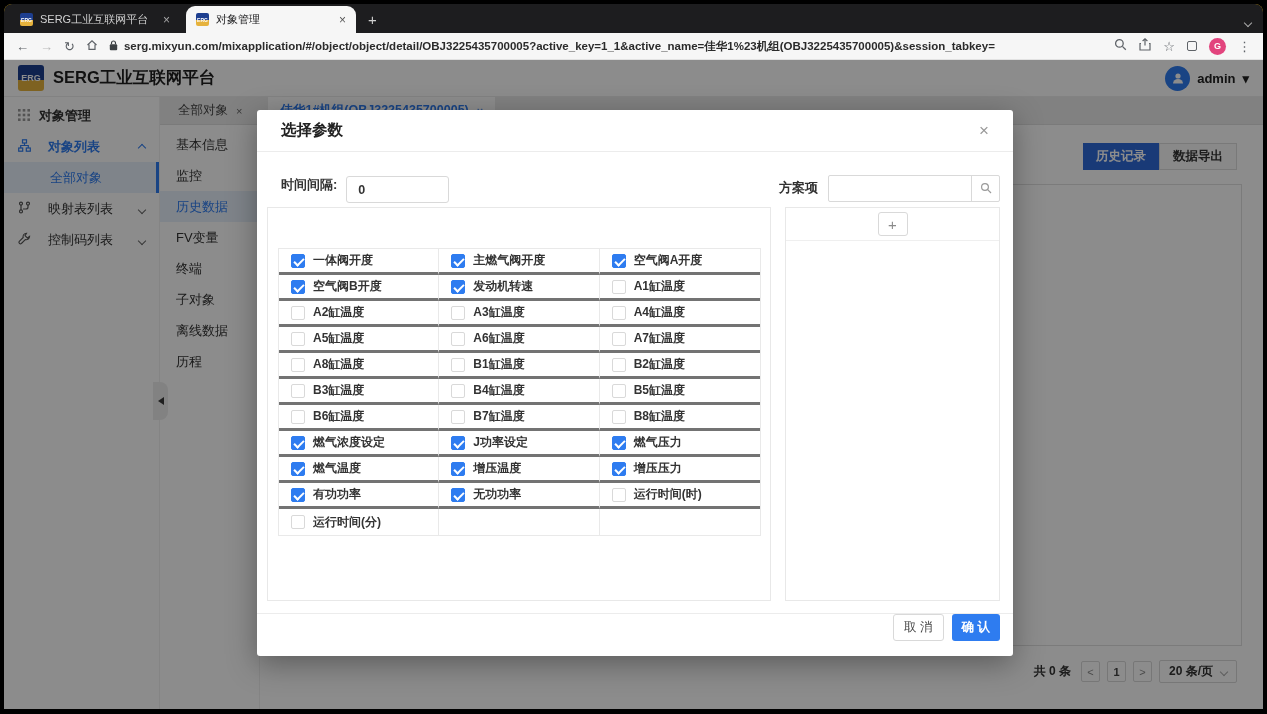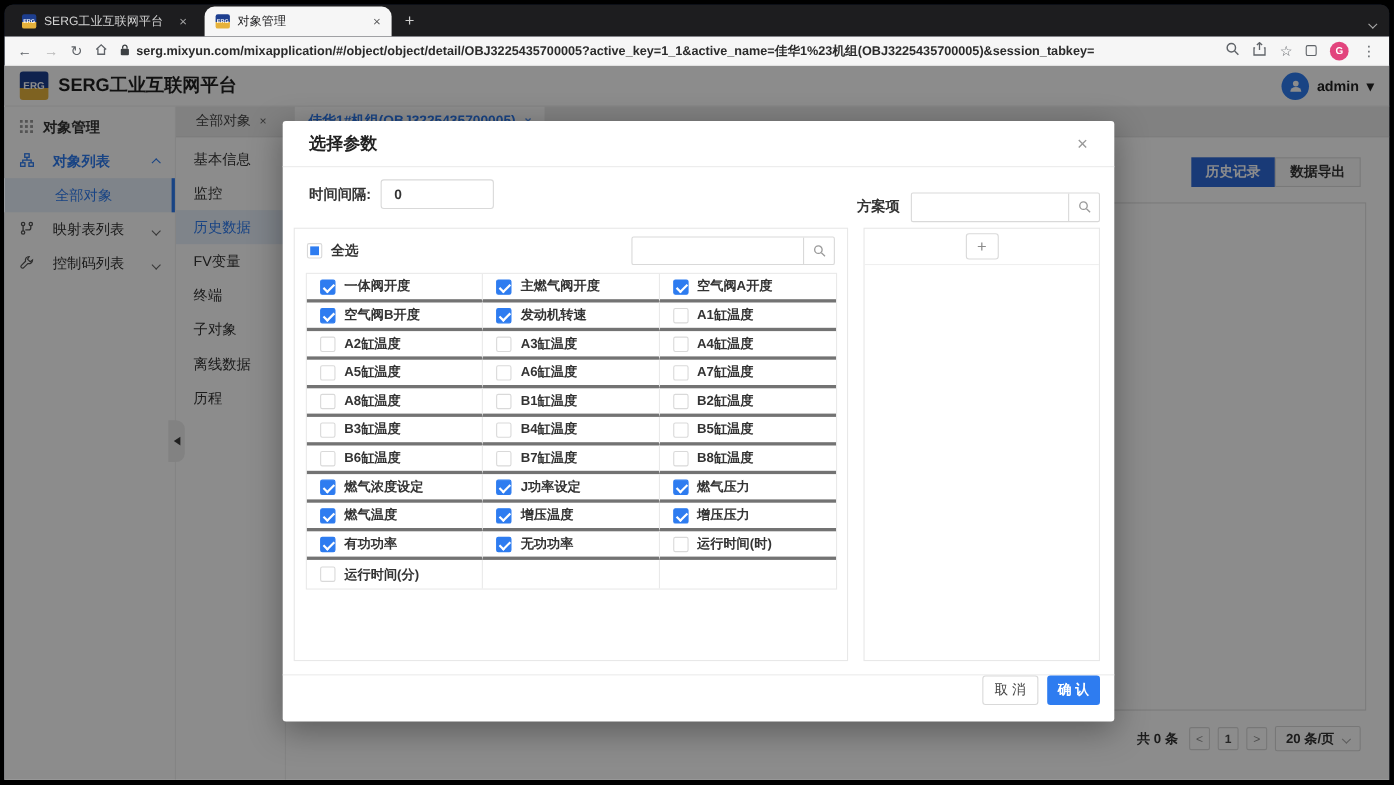--- a/index.html
+++ b/index.html
@@ -1,18 +1,18 @@
 <!DOCTYPE html>
 <html><head>
 <meta charset="utf-8">
 <style>
   * { margin:0; padding:0; box-sizing:border-box; }
   html,body { width:1267px; height:714px; background:#000; font-family:"Liberation Sans", sans-serif; overflow:hidden; }
   .frame { position:absolute; inset:0; background:#000; }
-  .window { position:absolute; left:4px; top:4px; right:4px; bottom:5px; background:#0f172a; border-radius:8px 8px 0 0; overflow:hidden; }
+  .window { position:absolute; left:4px; top:4px; right:4px; bottom:5px; background:#eab308; border-radius:8px 8px 0 0; overflow:hidden; }
 
   
   .tabstrip { height:29px; background:#1d1d1f; display:flex; align-items:flex-end; position:relative; }
   .btab { height:27px; display:flex; align-items:center; gap:7px; padding:0 10px; font-size:11px; border-radius:9px 9px 0 0; margin-left:6px; min-width:170px; }
   .btab.inactive { color:#d3d3d3; background:transparent; }
   .btab.active { color:#1d1d1f; background:#f6f6f6; }
   .btab .tclose { margin-left:auto; font-size:12px; color:inherit; opacity:.75; cursor:default; }
   .mini-logo { width:13px; height:13px; border-radius:2px; background:linear-gradient(180deg,#1d3e8f 0%,#1d3e8f 55%,#e6b23c 55%,#e6b23c 100%); display:flex; align-items:center; justify-content:center; color:#fff; font-size:5px; font-weight:bold; flex-shrink:0; }
   .newtab { color:#cfcfcf; font-size:15px; margin-left:12px; margin-bottom:5px; }
   .strip-chevron { position:absolute; right:12px; top:8px; }
@@ -68,21 +68,21 @@
   .pg-size { height:23px; border:1px solid #d9d9d9; border-radius:2px; background:#fff; display:flex; align-items:center; gap:8px; padding:0 9px; font-size:12px; font-weight:bold; color:#333; }
 
   .overlay { position:absolute; inset:0; background:rgba(0,0,0,0.45); z-index:50; }
 
   
   .modal { position:absolute; left:253px; top:106px; width:756px; height:546px; background:#fff; border-radius:3px; box-shadow:0 8px 30px rgba(0,0,0,.35); z-index:100; }
   .modal-header { height:42px; border-bottom:1px solid #ececec; display:flex; align-items:center; padding:0 24px; }
   .modal-title { font-size:15.5px; font-weight:bold; color:#222; }
   .modal-close { margin-left:auto; color:#999; font-size:17px; line-height:1; }
   .ctrl-label { font-size:13px; font-weight:bold; color:#333; }
-  .interval-group { position:absolute; left:24px; top:53px; height:27px; display:flex; align-items:center; gap:9px; }
+  .interval-group { position:absolute; left:24px; top:66px; height:27px; display:flex; gap:9px; }
   .interval-input { width:103px; height:27px; border:1px solid #d9d9d9; border-radius:3px; font-size:12.5px; font-weight:bold; color:#333; padding:0 11px; display:flex; align-items:center; background:#fff; }
   .plan-group { position:absolute; right:13px; top:58px; height:40px; display:flex; align-items:center; gap:10px; }
   .searchbox { display:flex; align-items:stretch; height:27px; border:1px solid #d9d9d9; border-radius:2px; background:#fff; }
   .searchbox .sinput { flex:1; }
   .searchbox .suffix { width:28px; border-left:1px solid #d9d9d9; display:flex; align-items:center; justify-content:center; }
   .plan-search { width:172px; }
 
   .left-panel { position:absolute; left:10px; top:97px; width:504px; height:394px; border:1px solid #e8e8e8; }
   .panel-head { height:40px; display:flex; align-items:center; padding:0 11px; }
   .selectall { display:flex; align-items:center; gap:8px; font-size:12.5px; font-weight:bold; color:#333; }
@@ -309,35 +309,20 @@
           <div class="suffix">
             <svg width="12" height="12" viewBox="0 0 12 12">
                 <circle cx="5" cy="5" r="3.4" fill="none" stroke="#9a9a9a" stroke-width="1.2"></circle>
                 <line x1="7.7" y1="7.7" x2="11" y2="11" stroke="#9a9a9a" stroke-width="1.2"></line>
               </svg>
           </div>
         </div>
       </div>
 
       <div class="left-panel">
-        <div class="panel-head">
-          <div class="selectall">
-            <span class="cb indet"></span>
-            <span>全选</span>
-          </div>
-          <div class="searchbox head-search">
-            <div class="sinput"></div>
-            <div class="suffix">
-              <svg width="12" height="12" viewBox="0 0 12 12">
-                  <circle cx="5" cy="5" r="3.4" fill="none" stroke="#9a9a9a" stroke-width="1.2"></circle>
-                  <line x1="7.7" y1="7.7" x2="11" y2="11" stroke="#9a9a9a" stroke-width="1.2"></line>
-                </svg>
-            </div>
-          </div>
-        </div>
         <div class="param-grid">
             <div class="pcell">
               <span class="cb checked"></span>
               <span class="plabel">一体阀开度</span>
             </div>
             <div class="pcell">
               <span class="cb checked"></span>
               <span class="plabel">主燃气阀开度</span>
             </div>
             <div class="pcell">

